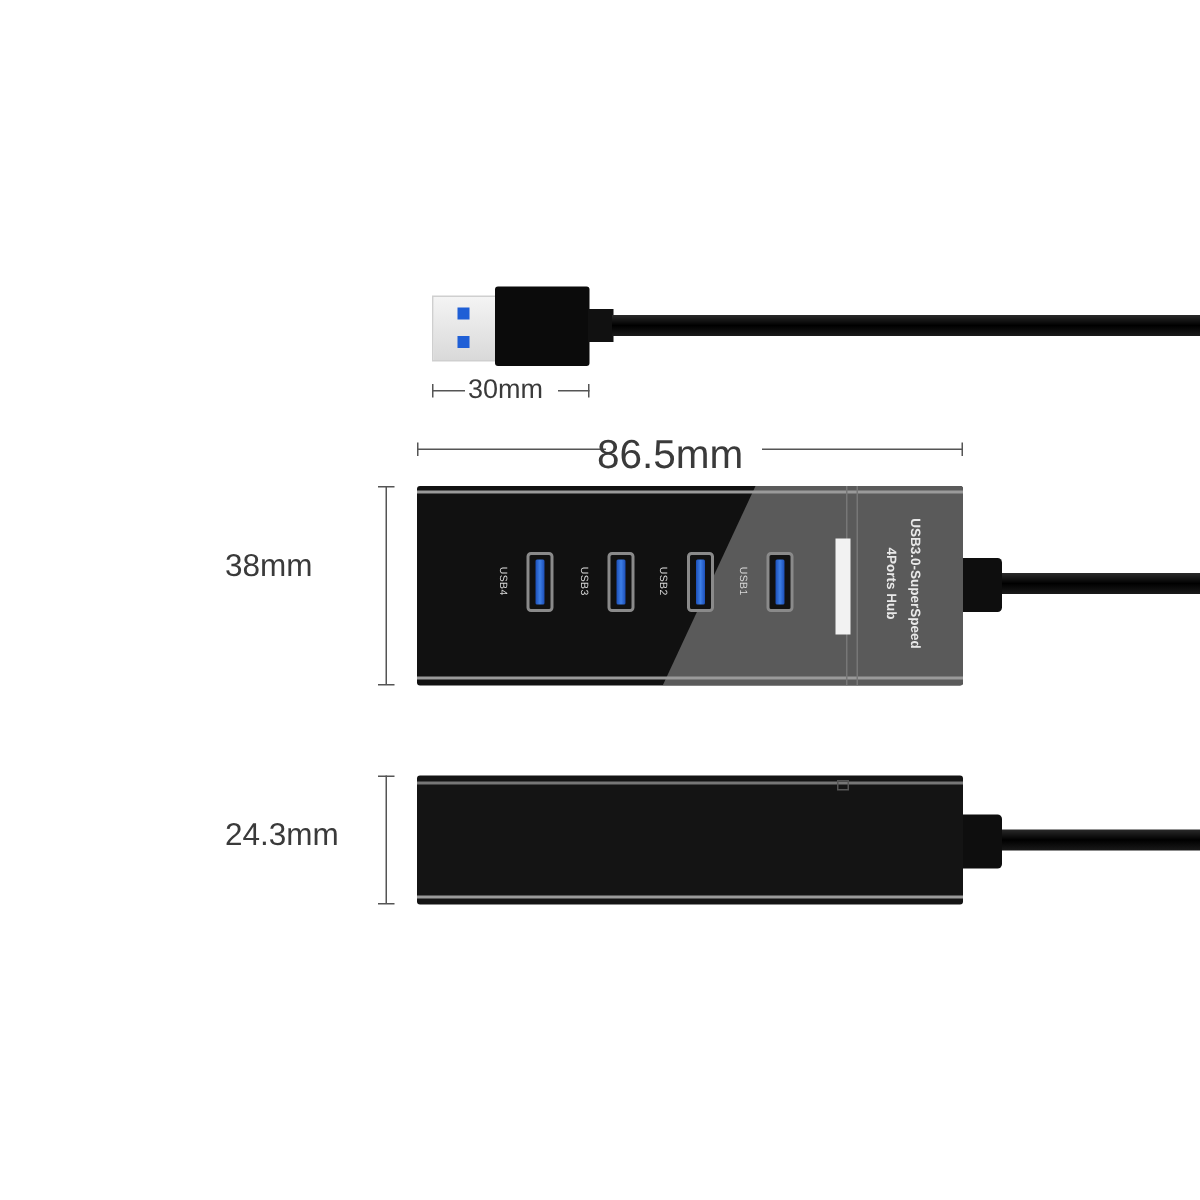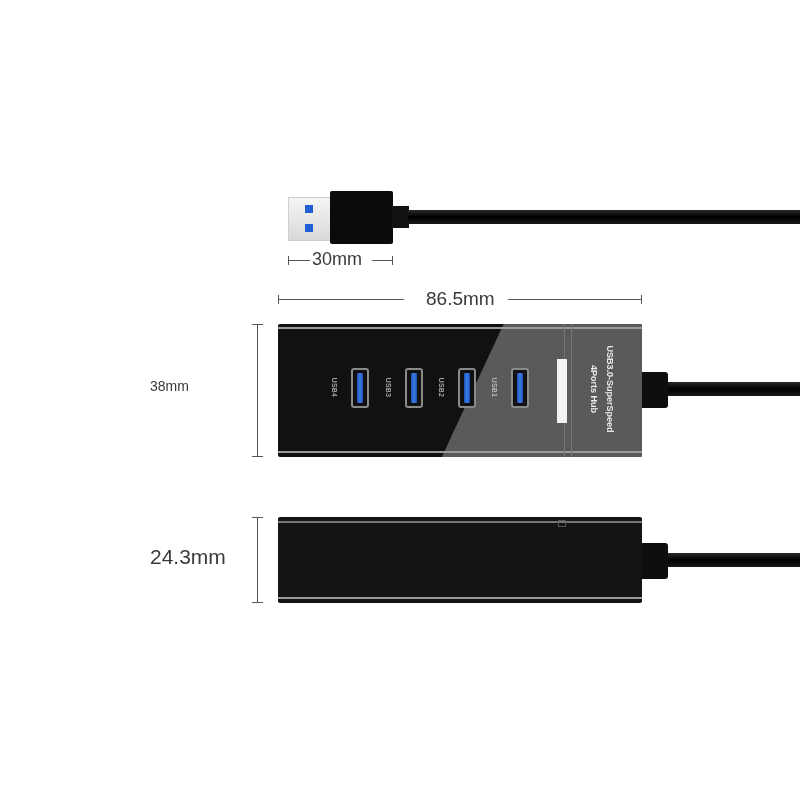--- a/index.html
+++ b/index.html
@@ -46,26 +46,26 @@
   <div class="abs tick-v" style="left:0;top:4px;"></div>
   <div class="abs hline" style="left:0;top:8px;width:22px;"></div>
   <span class="abs dim-text" style="left:24px;top:-3px;font-size:18px;">30mm</span>
   <div class="abs hline" style="left:84px;top:8px;width:21px;"></div>
   <div class="abs tick-v" style="left:104px;top:4px;"></div>
 </div>
 
 <div class="abs" style="left:278px;top:288px;width:364px;height:24px;">
   <div class="abs tick-v" style="left:0;top:7px;"></div>
   <div class="abs hline" style="left:0;top:11px;width:126px;"></div>
-  <span class="abs dim-text" style="left:148px;top:0px;font-size:19px;">86.5mm</span>
+  <span class="abs dim-text" style="left:120px;top:0px;font-size:27px;">86.5mm</span>
   <div class="abs hline" style="left:230px;top:11px;width:134px;"></div>
   <div class="abs tick-v" style="left:363px;top:7px;"></div>
 </div>
 
-<span class="abs dim-text" style="left:150px;top:378px;font-size:14px;">38mm</span>
+<span class="abs dim-text" style="left:150px;top:366px;font-size:21px;">38mm</span>
 <div class="abs tick-h" style="left:252px;top:324px;"></div>
 <div class="abs vline" style="left:257px;top:324px;height:132px;"></div>
 <div class="abs tick-h" style="left:252px;top:456px;"></div>
 
 <div class="abs hub" style="left:278px;top:324px;width:364px;height:133px;">
   <div class="abs hub-glass" style="left:0;top:0;width:100%;height:100%;"></div>
   <div class="abs hub-rim" style="left:0;top:3px;width:100%;"></div>
   <div class="abs hub-rim" style="left:0;top:127px;width:100%;"></div>
   <div class="abs" style="left:286px;top:0;width:1px;height:100%;background:#777;"></div>
   <div class="abs" style="left:293px;top:0;width:1px;height:100%;background:#777;"></div>

